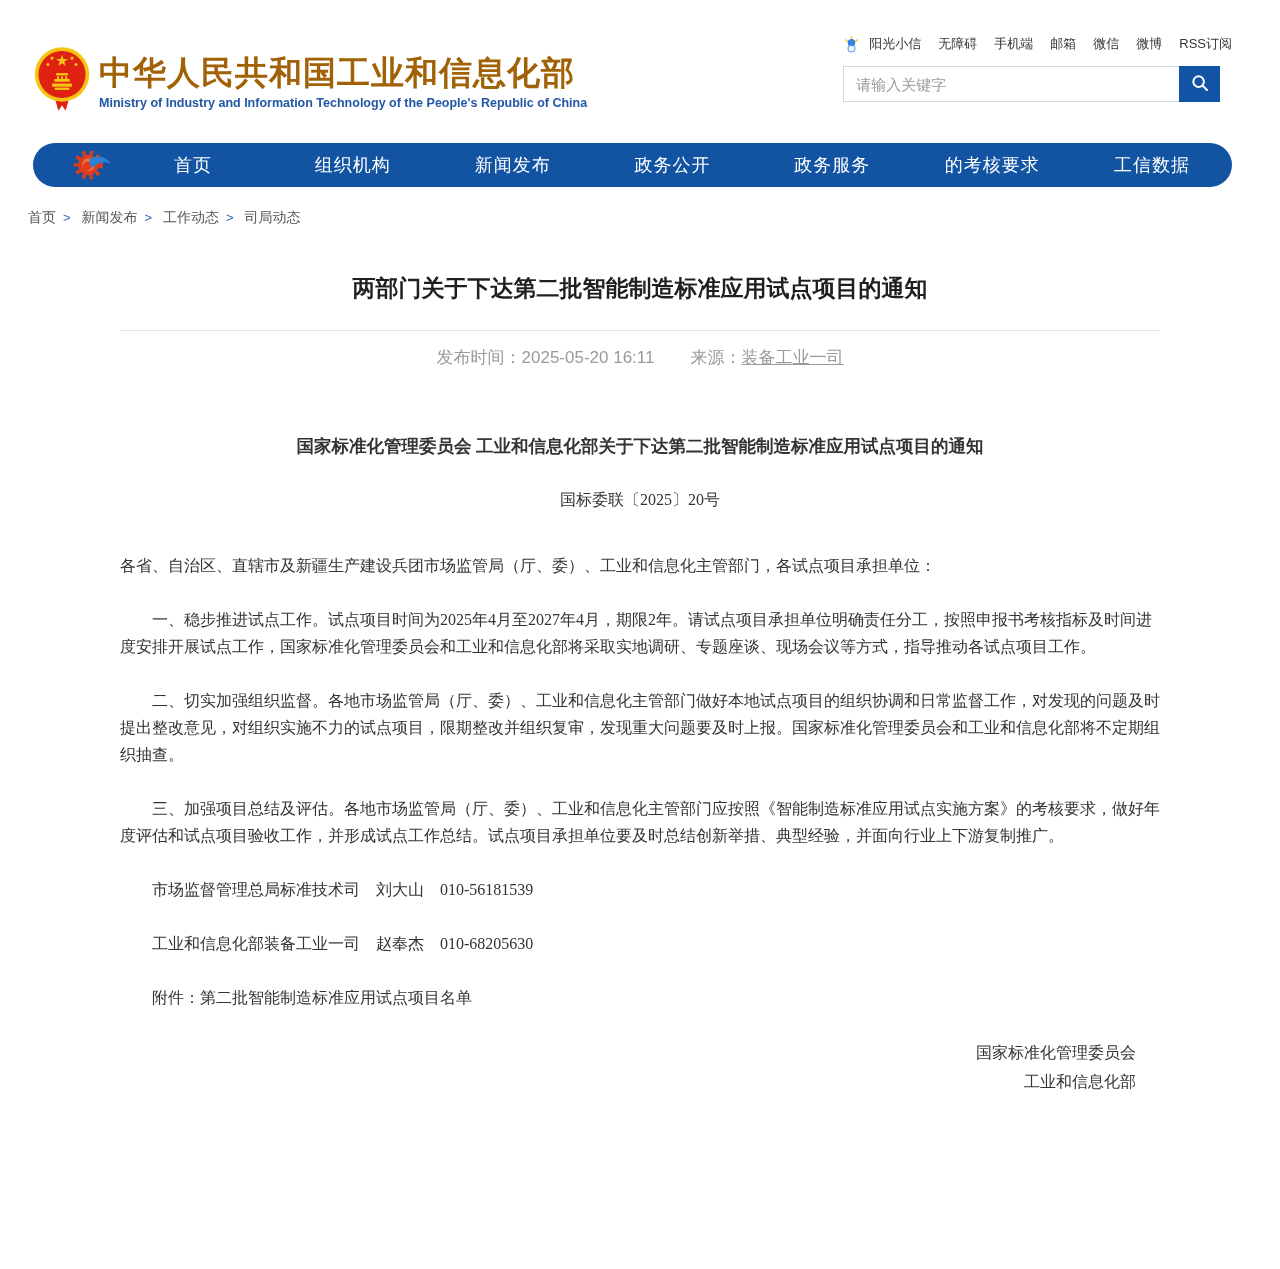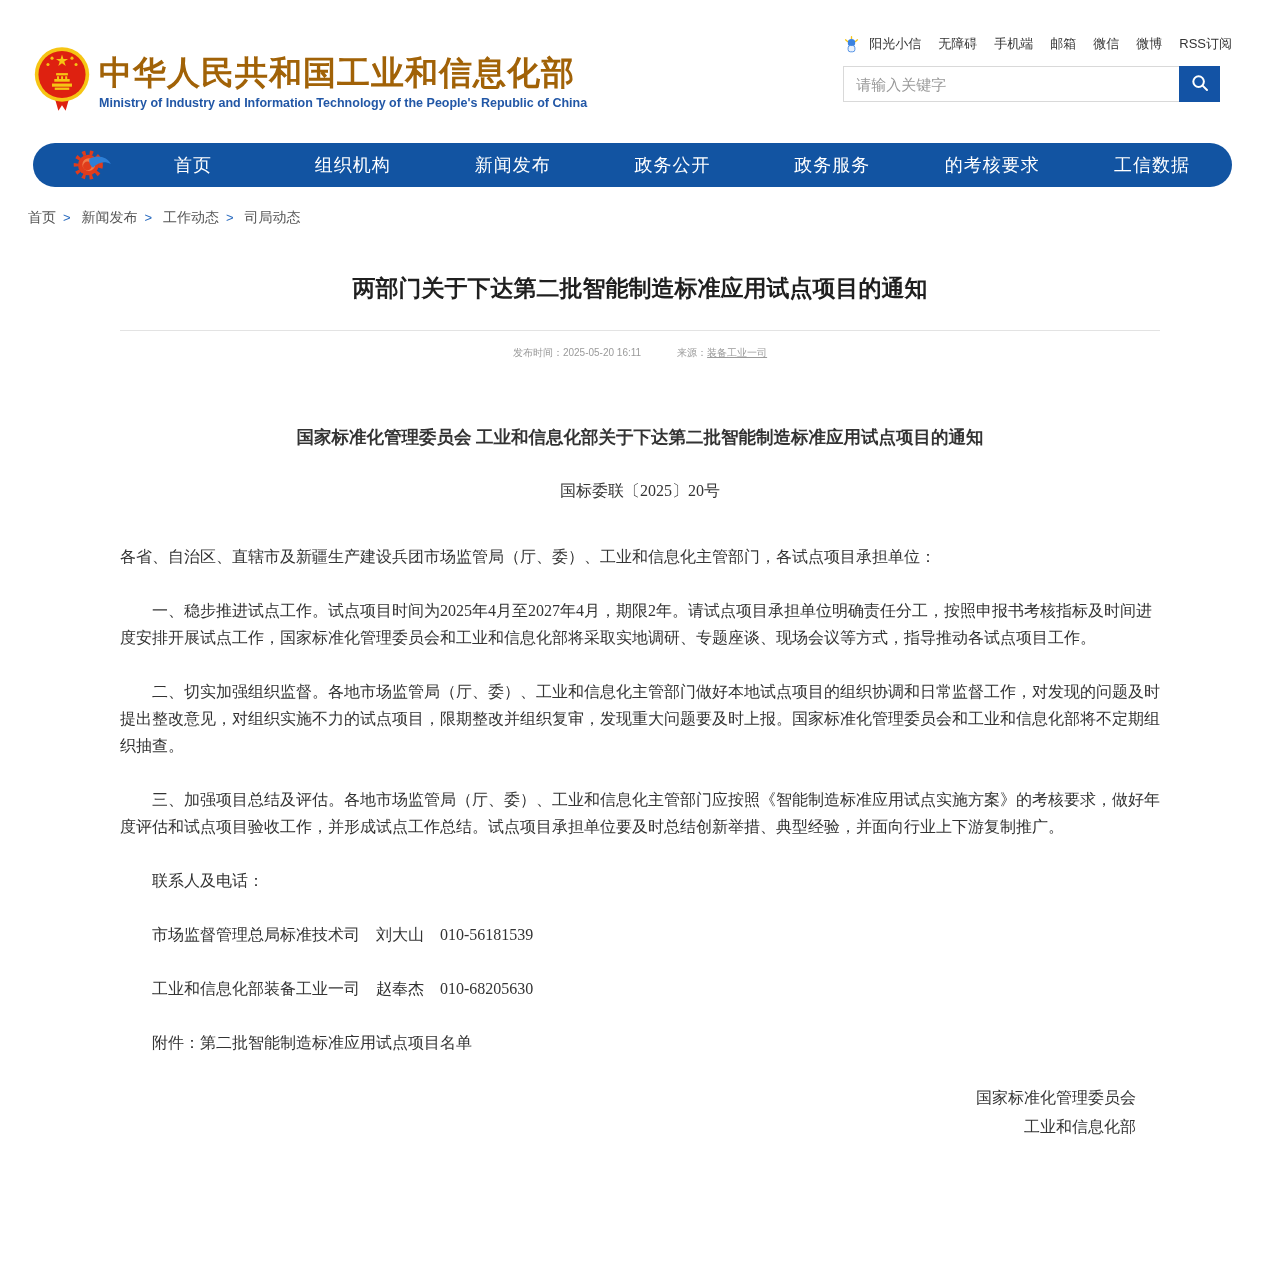--- a/index.html
+++ b/index.html
@@ -37,21 +37,21 @@
   
   .breadcrumb { margin: 22px 0 0 28px; font-size: 14px; color: #555; }
   .bc-item { color: #555; text-decoration: none; cursor: pointer; }
   .bc-sep { color: #2a6bbf; margin: 0 7px; font-size: 13px; }
   .breadcrumb > .bc-sep:last-child { display: none; }
 
   
   .article { width: 1040px; margin: 46px auto 0; }
   .article-title { text-align: center; font-size: 23px; font-weight: bold; color: #1f1f1f; line-height: 30px; }
   .title-divider { border-top: 1px solid #e3e3e3; margin-top: 27px; }
-  .article-meta { text-align: center; font-size: 10px; color: #9a9a9a; margin-top: 15px; }
+  .article-meta { text-align: center; font-size: 17px; color: #9a9a9a; margin-top: 15px; }
   .meta-gap { display: inline-block; width: 36px; }
   .source-link { color: #9a9a9a; text-decoration: underline; cursor: pointer; }
 
   .doc { font-family: "Liberation Serif", "DejaVu Serif", serif; }
   .doc-title { text-align: center; font-size: 17.5px; font-weight: bold; color: #333; margin-top: 64px; line-height: 27px; }
   .doc-number { text-align: center; font-size: 16px; color: #333; margin-top: 26px; line-height: 27px; }
   .para { font-size: 16px; line-height: 27px; color: #333; margin: 0 0 27px; text-indent: 2em; }
   .salutation { margin-top: 39px; text-indent: 0; }
   .signature { text-align: right; padding-right: 24px; font-size: 16px; color: #333; line-height: 28.5px; margin-top: 28px;
                padding-bottom: 14px; }
@@ -163,21 +163,20 @@
 
   <div class="doc">
     <h2 class="doc-title">国家标准化管理委员会 工业和信息化部关于下达第二批智能制造标准应用试点项目的通知</h2>
     <div class="doc-number">国标委联〔2025〕20号</div>
     <p class="para salutation">各省、自治区、直辖市及新疆生产建设兵团市场监管局（厅、委）、工业和信息化主管部门，各试点项目承担单位：</p>
     <div>
 
         <p class="para">一、稳步推进试点工作。试点项目时间为2025年4月至2027年4月，期限2年。请试点项目承担单位明确责任分工，按照申报书考核指标及时间进度安排开展试点工作，国家标准化管理委员会和工业和信息化部将采取实地调研、专题座谈、现场会议等方式，指导推动各试点项目工作。</p>
         <p class="para">二、切实加强组织监督。各地市场监管局（厅、委）、工业和信息化主管部门做好本地试点项目的组织协调和日常监督工作，对发现的问题及时提出整改意见，对组织实施不力的试点项目，限期整改并组织复审，发现重大问题要及时上报。国家标准化管理委员会和工业和信息化部将不定期组织抽查。</p>
         <p class="para">三、加强项目总结及评估。各地市场监管局（厅、委）、工业和信息化主管部门应按照《智能制造标准应用试点实施方案》的考核要求，做好年度评估和试点项目验收工作，并形成试点工作总结。试点项目承担单位要及时总结创新举措、典型经验，并面向行业上下游复制推广。</p>
-        <p class="para">联系人及电话：</p>
         <p class="para">市场监督管理总局标准技术司　刘大山　010-56181539</p>
         <p class="para">工业和信息化部装备工业一司　赵奉杰　010-68205630</p>
         <p class="para">附件：第二批智能制造标准应用试点项目名单</p>
       </div>
     <div class="signature">
 
     <div class="sig-line">国家标准化管理委员会</div>
         <div class="sig-line">工业和信息化部</div>
       </div>
   </div>

